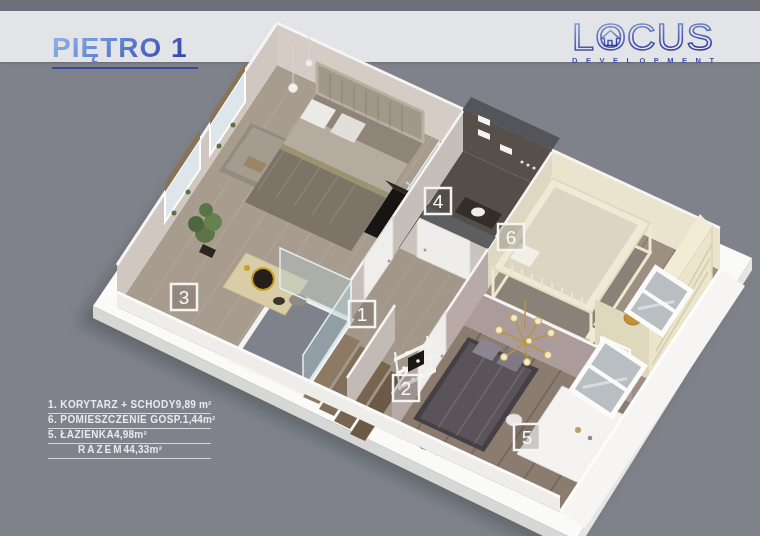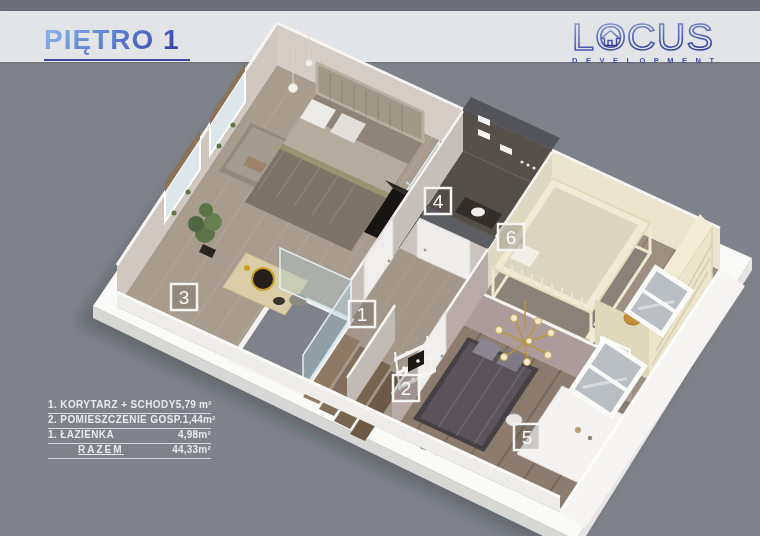--- a/index.html
+++ b/index.html
@@ -1,34 +1,34 @@
 <!DOCTYPE html>
 <html><head>
 <meta charset="utf-8">
 <style>
   html,body{margin:0;padding:0;}
   body{width:760px;height:536px;overflow:hidden;position:relative;
        font-family:"Liberation Sans",sans-serif;background:#7f828a;}
   .top-strip{position:absolute;left:0;top:0;width:760px;height:11px;background:#6d7079;}
   .band{position:absolute;left:0;top:11px;width:760px;height:51px;background:#e3e4e7;
         box-shadow:0 1px 2px rgba(60,62,70,.35);}
-  .page-title{position:absolute;left:36px;top:17px;margin:8px;font-size:28px;font-weight:bold;
+  .page-title{position:absolute;left:36px;top:17px;margin:16px;font-size:28px;font-weight:bold;
       letter-spacing:1px;line-height:1.1;
       background:linear-gradient(140deg,#8fb9e8 0%,#5d7fd0 45%,#27339b 100%);
       -webkit-background-clip:text;background-clip:text;color:transparent;
       border-bottom:2px solid #3b49a3;padding:0 10px 3px 0;display:inline-block;}
   .logo{position:absolute;right:40px;top:13px;}
   .scene{position:absolute;left:0;top:0;z-index:2;}
   .legend{position:absolute;left:48px;top:400px;width:163px;z-index:3;}
-  .legend-row{display:flex;justify-content:space-between;align-items:flex-end;
+  .legend-row{display:flex;align-items:flex-end;
       border-bottom:1px solid rgba(233,235,238,.8);color:#e7e9ec;font-size:10px;
       font-weight:bold;letter-spacing:.4px;line-height:10px;padding-bottom:3px;margin-bottom:1px;
       white-space:nowrap;}
   .legend-row .area{letter-spacing:.2px;}
-  .legend-total .label{padding-left:30px;letter-spacing:2px;text-decoration:underline;}
+  .legend-total .label{padding-left:30px;letter-spacing:2px;}
 </style>
 </head>
 <body>
 
 <div class="top-strip"></div>
 <div class="band"></div>
 
 <h1 class="page-title">PIĘTRO 1</h1>
 
 <svg class="logo" width="152" height="54" viewBox="0 0 152 54">
@@ -282,27 +282,27 @@
     <g>
       <rect x="498" y="224" width="26" height="26" fill="rgba(80,75,70,.25)" stroke="#f4f4f2" stroke-width="2.5"></rect>
       <text x="511" y="244">6</text>
     </g>
   </g>
 </svg>
 
 <div class="legend">
   <div class="legend-row">
     <span class="label">1. KORYTARZ + SCHODY</span>
-    <span class="area">5,79 m²</span>
+    <span class="area">9,89 m²</span>
   </div>
   <div class="legend-row">
-    <span class="label">2. POMIESZCZENIE GOSP.</span>
+    <span class="label">6. POMIESZCZENIE GOSP.</span>
     <span class="area">1,44m²</span>
   </div>
   <div class="legend-row">
-    <span class="label">1. ŁAZIENKA</span>
+    <span class="label">5. ŁAZIENKA</span>
     <span class="area">4,98m²</span>
   </div>
   <div class="legend-row legend-total">
     <span class="label">RAZEM</span>
     <span class="area">44,33m²</span>
   </div>
 </div>
 
 </body></html>

